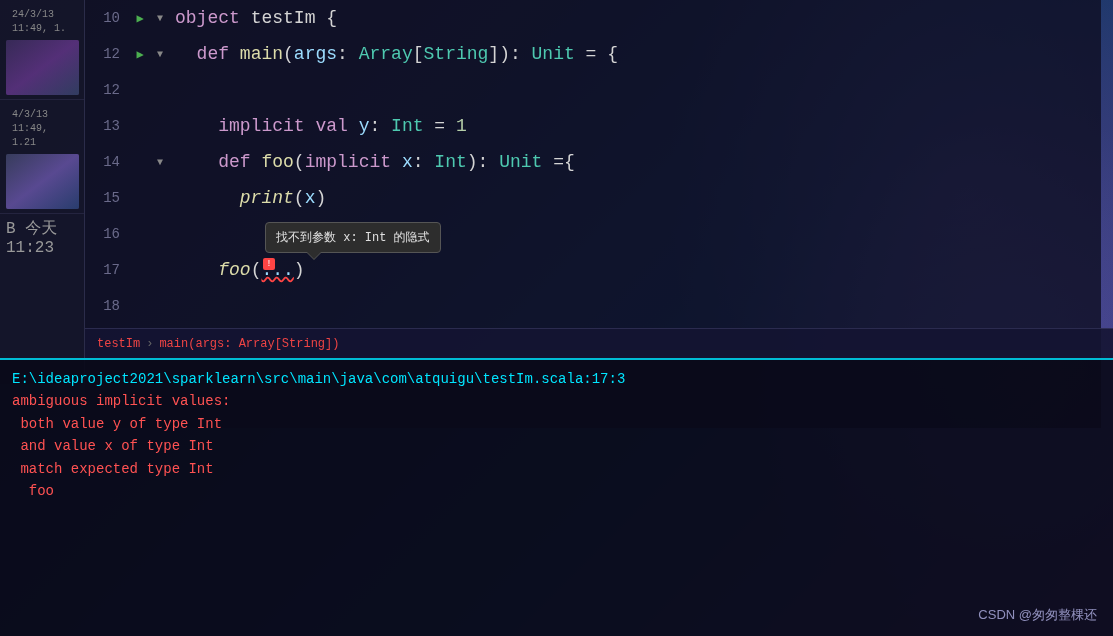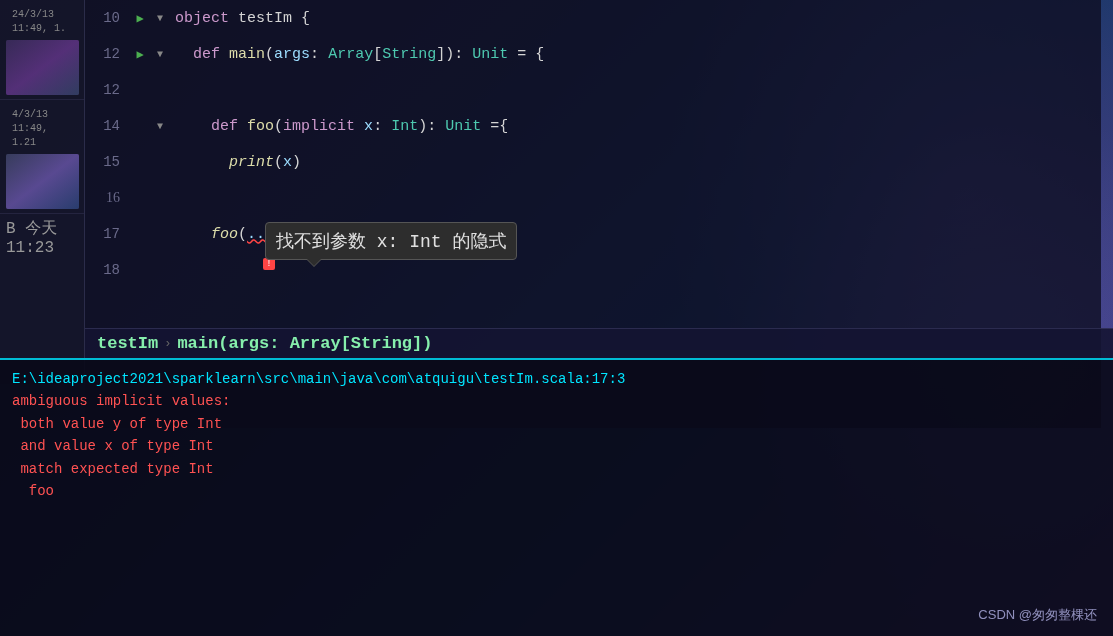--- a/index.html
+++ b/index.html
@@ -118,21 +118,21 @@
       font-size: 12px;
     }
 
     .fold-icon {
       color: #888;
       font-size: 10px;
     }
 
     .line-content {
       flex: 1;
-      font-size: 15px;
+      font-size: 18px;
       white-space: pre;
       color: #d4d4d4;
       padding-left: 5px;
     }
 
     
     .kw { color: #cc99cc; } 
     .fn { color: #dcdcaa; } 
     .type { color: #4ec9b0; }
     .num { color: #b5cea8; }
@@ -142,21 +142,21 @@
 
     
     .tooltip-popup {
       position: absolute;
       top: 222px;
       left: 180px;
       background: #2d2d2d;
       border: 1px solid #555;
       border-radius: 4px;
       padding: 6px 10px;
-      font-size: 18px;
+      font-size: 12px;
       color: #e0e0e0;
       z-index: 10;
       white-space: nowrap;
       text-align: center;
     }
 
     .tooltip-popup::after {
       content: '';
       position: absolute;
       bottom: -8px;
@@ -216,24 +216,23 @@
       height: 30px;
       background: rgba(20, 20, 50, 0.9);
       z-index: 2;
       display: flex;
       align-items: center;
       padding: 0 12px;
       border-top: 1px solid rgba(100,100,150,0.3);
     }
 
     .breadcrumb-text {
-      color: #86efac;
-      font-size: 17px;
+      color: #ef4444;
+      font-size: 12px;
       font-family: 'Courier New', monospace;
-      font-weight: bold;
     }
 
     .breadcrumb-sep {
       color: #666;
       margin: 0 6px;
       font-size: 12px;
     }
 
     
     .terminal {
@@ -327,38 +326,44 @@
         </span>
       <span class="line-content">  <span class="kw">def</span> <span class="fn">main</span><span class="white">(</span><span class="name">args</span><span class="white">:</span> <span class="type">Array</span><span class="white">[</span><span class="type">String</span><span class="white">]):</span> <span class="type">Unit</span> <span class="white">= {</span></span>
     </div>
 
     <div class="code-line">
       <span class="line-number">12</span>
       <span class="line-arrow"></span>
       <span class="line-arrow"></span>
     </div>
 
+    <div class="code-line">
+      <span class="line-number">13</span>
+      <span class="line-arrow"></span>
+      <span class="line-arrow"></span>
+      <span class="line-content">    <span class="kw">implicit</span> <span class="kw">val</span> <span class="name">y</span><span class="white">:</span> <span class="type">Int</span> <span class="white">= </span><span class="num">1</span></span>
+    </div>
 
     <div class="code-line">
       <span class="line-number">14</span>
       <span class="line-arrow"></span>
       <span class="line-arrow">
           <span class="fold-icon">▼</span>
         </span>
       <span class="line-content">    <span class="kw">def</span> <span class="fn">foo</span><span class="white">(</span><span class="kw">implicit</span> <span class="name">x</span><span class="white">:</span> <span class="type">Int</span><span class="white">):</span> <span class="type">Unit</span> <span class="white">={</span></span>
     </div>
 
     <div class="code-line">
       <span class="line-number">15</span>
       <span class="line-arrow"></span>
       <span class="line-arrow"></span>
       <span class="line-content">      <span class="italic-fn">print</span><span class="white">(</span><span class="name">x</span><span class="white">)</span></span>
     </div>
 
-    <div class="code-line" style="position:relative;font-family:Liberation Serif, serif;">
+    <div class="code-line" style="position:relative;">
       <span class="line-number">16</span>
       <span class="line-arrow"></span>
       <span class="line-arrow"></span>
       <span class="line-content"></span>
     </div>
 
     <div class="code-line">
       <span class="line-number">17</span>
       <span class="line-arrow"></span>
       <span class="line-arrow"></span>

